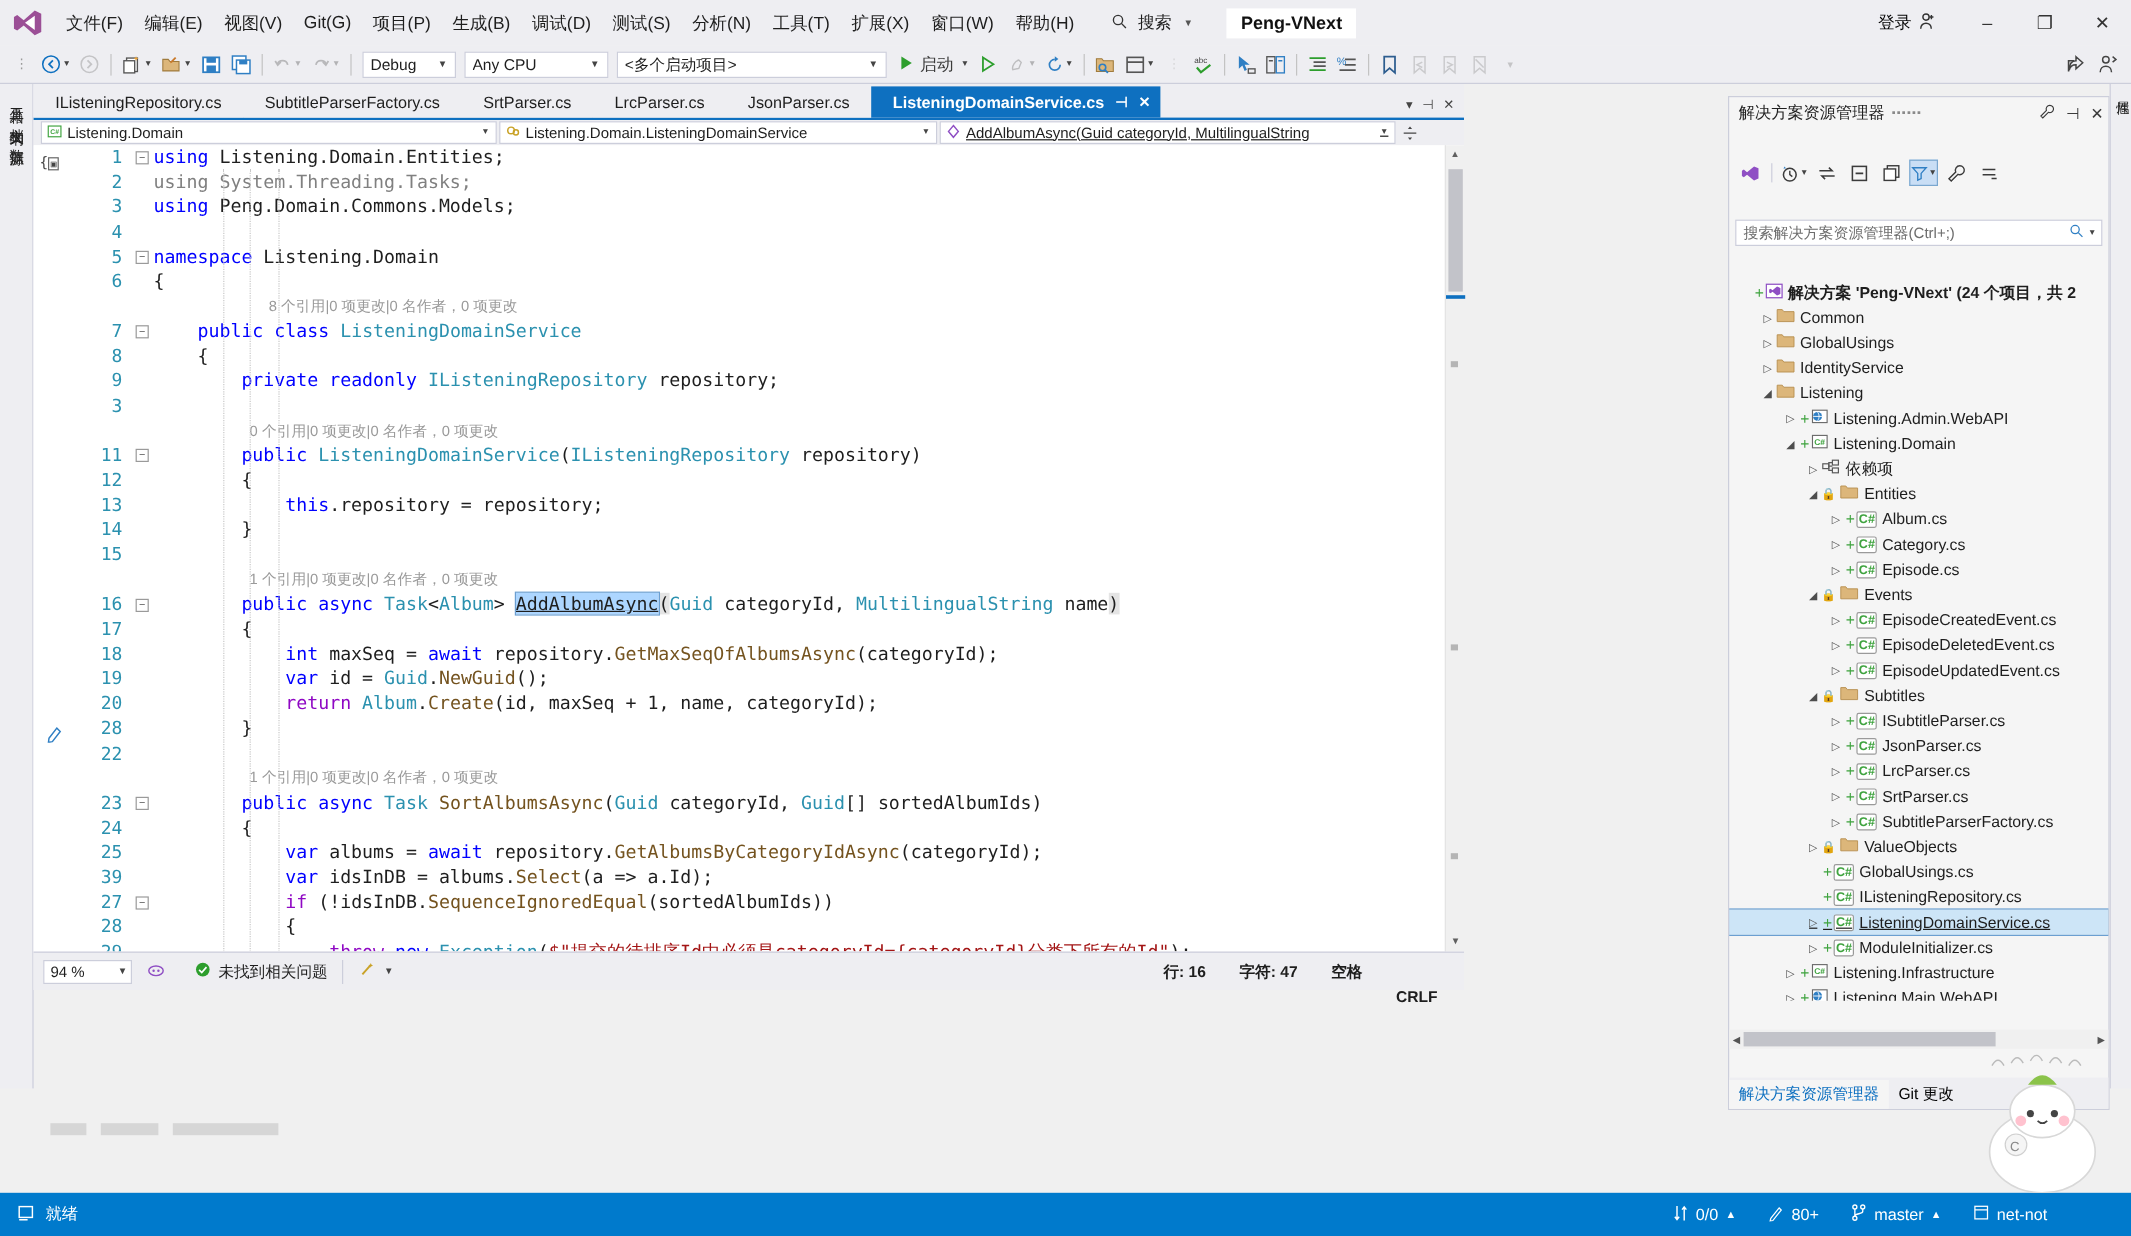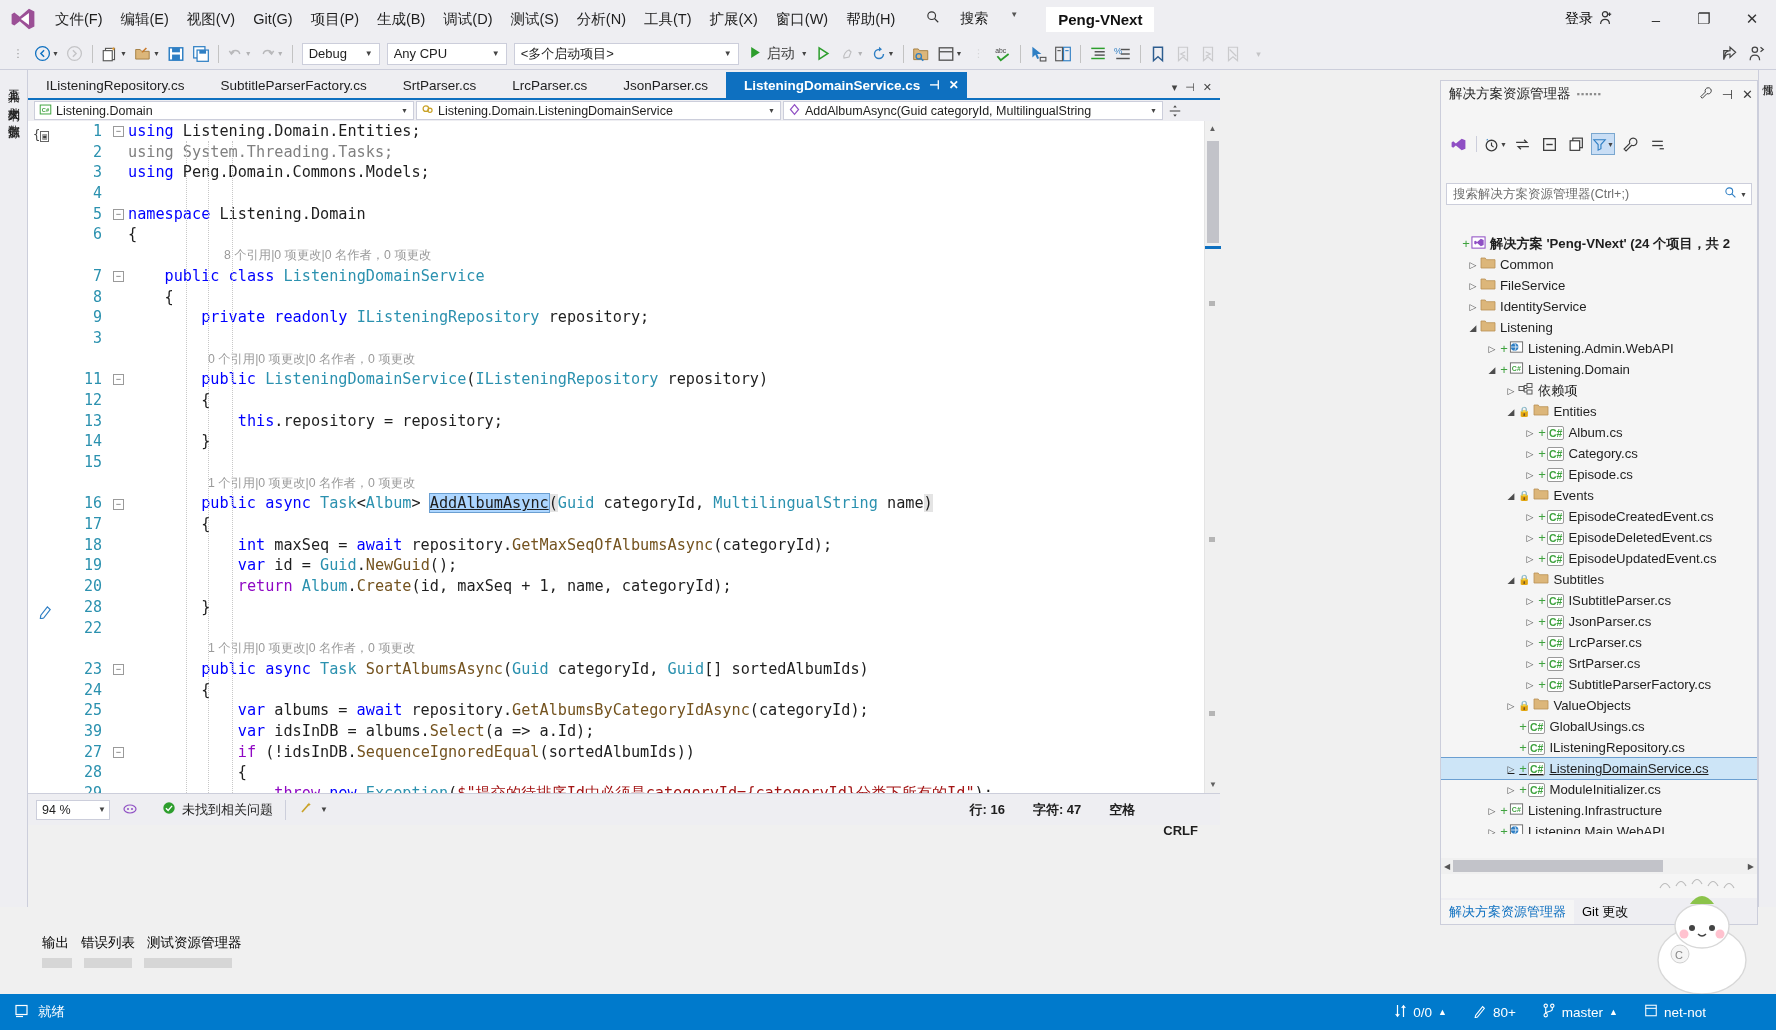--- a/index.html
+++ b/index.html
@@ -17,21 +17,21 @@
     height: 38px; background: #eeeef2; display: flex; align-items: center;
     position: relative;
   }
   #vs-logo { width: 46px; display:flex; align-items:center; justify-content:center; }
   .menu-items { display: flex; align-items: center; height: 100%; }
   .menu-item {
     padding: 0 9px; height: 100%; display: flex; align-items: center;
     font-size: 14.5px; color: #1e1e1e; cursor: default; white-space: nowrap;
   }
   #search-box {
-    display:flex; gap:20px; margin-left: 22px;
+    display:flex; align-items:center; gap:8px; margin-left: 22px;
     font-size: 14px; color: #1e1e1e;
   }
   #search-box .chev { font-size:8px; color:#555; margin-left:2px;}
   #proj-name {
     margin-left: 28px; font-weight: bold; font-size: 15px;
     background:#ffffff; padding: 4px 12px; color:#111;
   }
   #title-right {
     position:absolute; right: 0; top:0; height:100%;
     display:flex; align-items:center;
@@ -545,21 +545,21 @@
     <div class="navcombo" style="width:365px;">
       <span>
         <svg width="13" height="13" viewBox="0 0 16 16">
             <circle cx="6" cy="7" r="3.4" fill="none" stroke="#c9a227" stroke-width="1.5"></circle>
             <circle cx="11" cy="9" r="2.6" fill="none" stroke="#c9a227" stroke-width="1.5"></circle>
           </svg>
       </span>
       <span class="nv">Listening.Domain.ListeningDomainService</span>
       <span class="na">▼</span>
     </div>
-    <div class="navcombo" style="width:380px;">
+    <div class="navcombo" style="width:380px;text-decoration:underline;">
       <span>
         <svg width="13" height="13" viewBox="0 0 16 16">
             <path d="M8 2 L13 8 L8 14 L3 8 Z" fill="none" stroke="#8f4fc4" stroke-width="1.5"></path>
           </svg>
       </span>
       <span class="nv">AddAlbumAsync(Guid categoryId, MultilingualString </span>
       <span class="na">▼</span>
     </div>
     <div style="width:20px;display:flex;align-items:center;justify-content:center;">
       <svg width="14" height="14" viewBox="0 0 16 16">
@@ -773,21 +773,21 @@
         <span class="fold"><svg width="16" height="14" viewBox="0 0 16 14">
             <path d="M1 12V2h4.2l1.3 1.7H15V12z" fill="#dcb67a" stroke="#b99153" stroke-width=".8"></path>
           </svg></span>
         <span style="">Common</span>
       </div>
       <div class="trow" style="padding-left:25px;">
         <span class="arrow">▷</span>
         <span class="fold"><svg width="16" height="14" viewBox="0 0 16 14">
             <path d="M1 12V2h4.2l1.3 1.7H15V12z" fill="#dcb67a" stroke="#b99153" stroke-width=".8"></path>
           </svg></span>
-        <span style="">FileService</span>
+        <span style="">GlobalUsings</span>
       </div>
       <div class="trow" style="padding-left:25px;">
         <span class="arrow">▷</span>
         <span class="fold"><svg width="16" height="14" viewBox="0 0 16 14">
             <path d="M1 12V2h4.2l1.3 1.7H15V12z" fill="#dcb67a" stroke="#b99153" stroke-width=".8"></path>
           </svg></span>
         <span style="">IdentityService</span>
       </div>
       <div class="trow" style="padding-left:25px;">
         <span class="arrow">◢</span>
@@ -985,25 +985,20 @@
     <div class="stab active">
         <span>解决方案资源管理器</span>
       </div>
     <div class="stab">
         <span>Git 更改</span>
       </div>
   </div>
 </div>
 
 <div id="bottom-tabs">
-  <div id="bt-row">
-    <span class="bt">输出</span>
-    <span class="bt">错误列表</span>
-    <span class="bt">测试资源管理器</span>
-  </div>
   <div id="bt-boxes">
     <div class="bx" style="width:30px;"></div>
     <div class="bx" style="width:48px;"></div>
     <div class="bx" style="width:88px;"></div>
   </div>
 </div>
 
 <div id="statusbar">
   <div class="left">
     <span>

